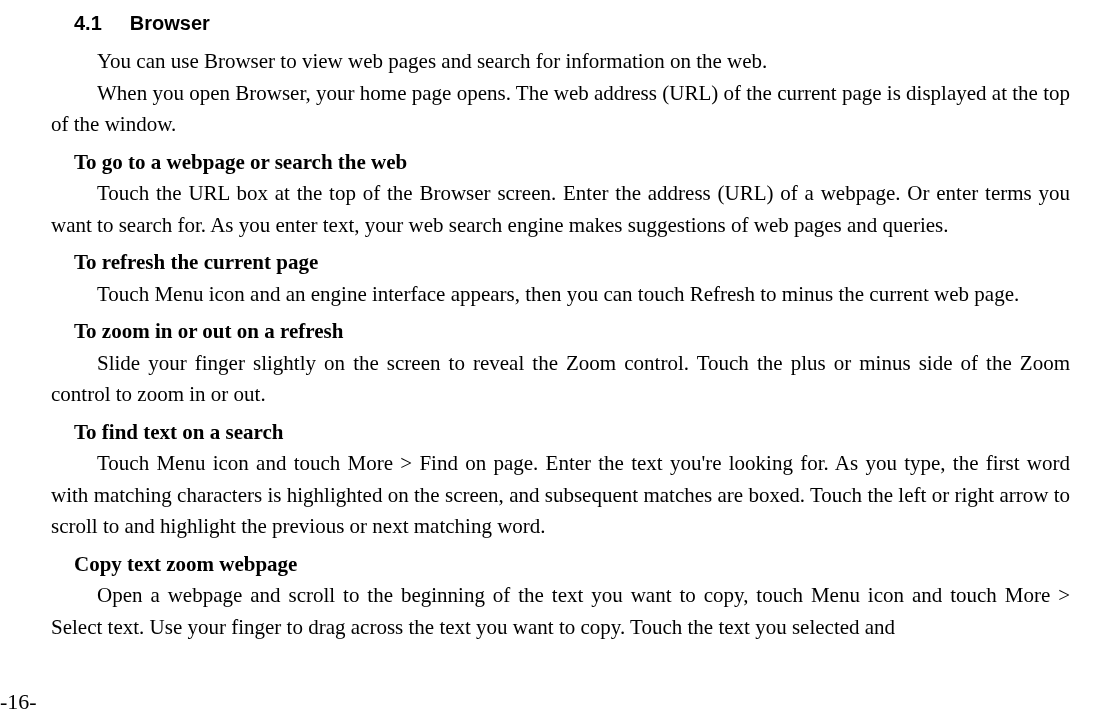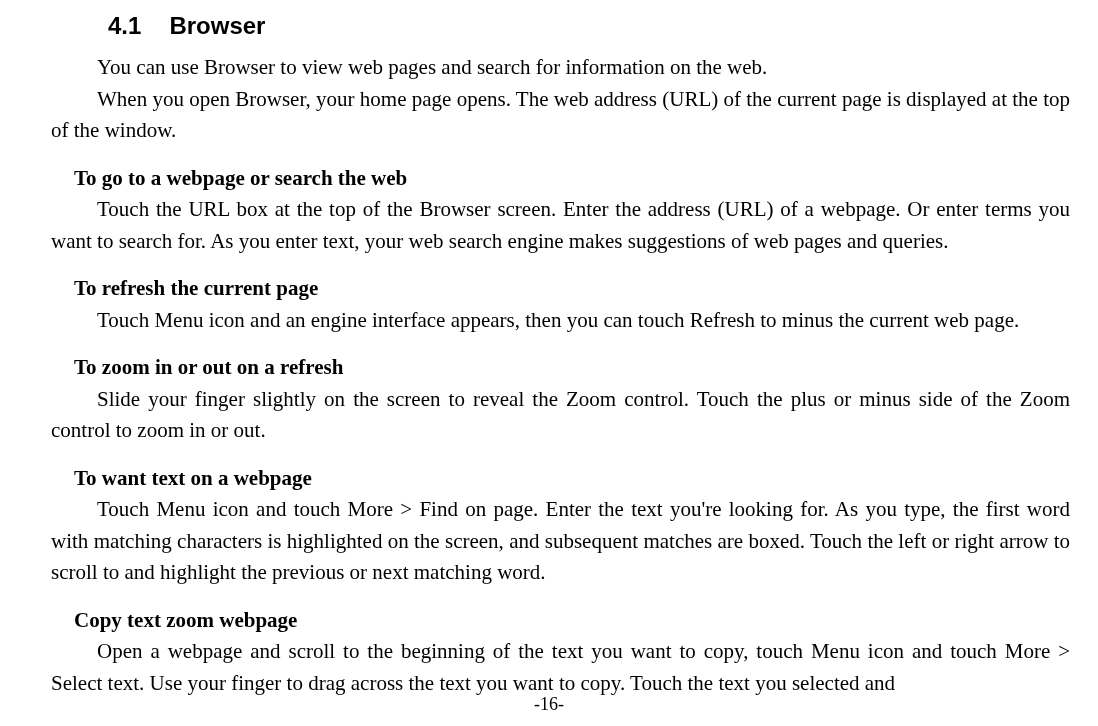--- a/index.html
+++ b/index.html
@@ -14,50 +14,49 @@
       font-family: "Times New Roman", Times, serif;
       font-size: 21px;
       color: #000;
       padding: 8px 28px 0 28px;
       position: relative;
       line-height: 1.5;
     }
     .section-header {
       font-family: Arial, Helvetica, sans-serif;
       font-weight: bold;
-      font-size: 24px;
-      margin-left: 80px;
+      font-size: 20px;
+      margin-left: 46px;
       margin-bottom: 8px;
     }
     .section-number {
       margin-right: 28px;
     }
     .para {
       text-align: justify;
       margin-bottom: 0;
       margin-left: 23px;
     }
     .para-indent {
       text-indent: 46px;
     }
     .bold {
       font-weight: normal;
     }
     .subheading {
       font-weight: bold;
       text-indent: 46px;
-      margin-top: 16px;
+      margin-top: 6px;
     }
     .page-number {
       position: absolute;
       bottom: 8px;
       left: 0;
       right: 0;
-      text-align: center;
-      font-size: 18px;
+      font-size: 22px;
     }
   </style>
 </head>
 <body>
 
 <div class="section-header">
   <span class="section-number">4.1</span><span>Browser</span>
 </div>
 
 <p class="para para-indent">You can use Browser to view web pages and search for information on the web.</p>
@@ -69,21 +68,21 @@
 <p class="para para-indent">Touch the URL box at the top of the Browser screen. Enter the address (URL) of a webpage. Or enter terms you want to search for. As you enter text, your web search engine makes suggestions of web pages and queries.</p>
 
 <p class="subheading">To refresh the current page</p>
 
 <p class="para para-indent"><span>Touch Menu icon and an engine interface appears, then you can touch </span><span class="bold">Refresh</span><span> to minus the current web page.</span></p>
 
 <p class="subheading">To zoom in or out on a refresh</p>
 
 <p class="para para-indent">Slide your finger slightly on the screen to reveal the Zoom control. Touch the plus or minus side of the Zoom control to zoom in or out.</p>
 
-<p class="subheading">To want text on a webpage</p>
+<p class="subheading">To find text on a search</p>
 
 <p class="para para-indent">Touch Menu icon and touch More &gt; Find on page. Enter the text you're looking for. As you type, the first word with matching characters is highlighted on the screen, and subsequent matches are boxed. Touch the left or right arrow to scroll to and highlight the previous or next matching word.</p>
 
 <p class="subheading">Copy text zoom webpage</p>
 
 <p class="para para-indent">Open a webpage and scroll to the beginning of the text you want to copy, touch Menu icon and touch More &gt; Select text. Use your finger to drag across the text you want to copy. Touch the text you selected and</p>
 
 <div class="page-number">-16-</div>
 
 </body></html>

